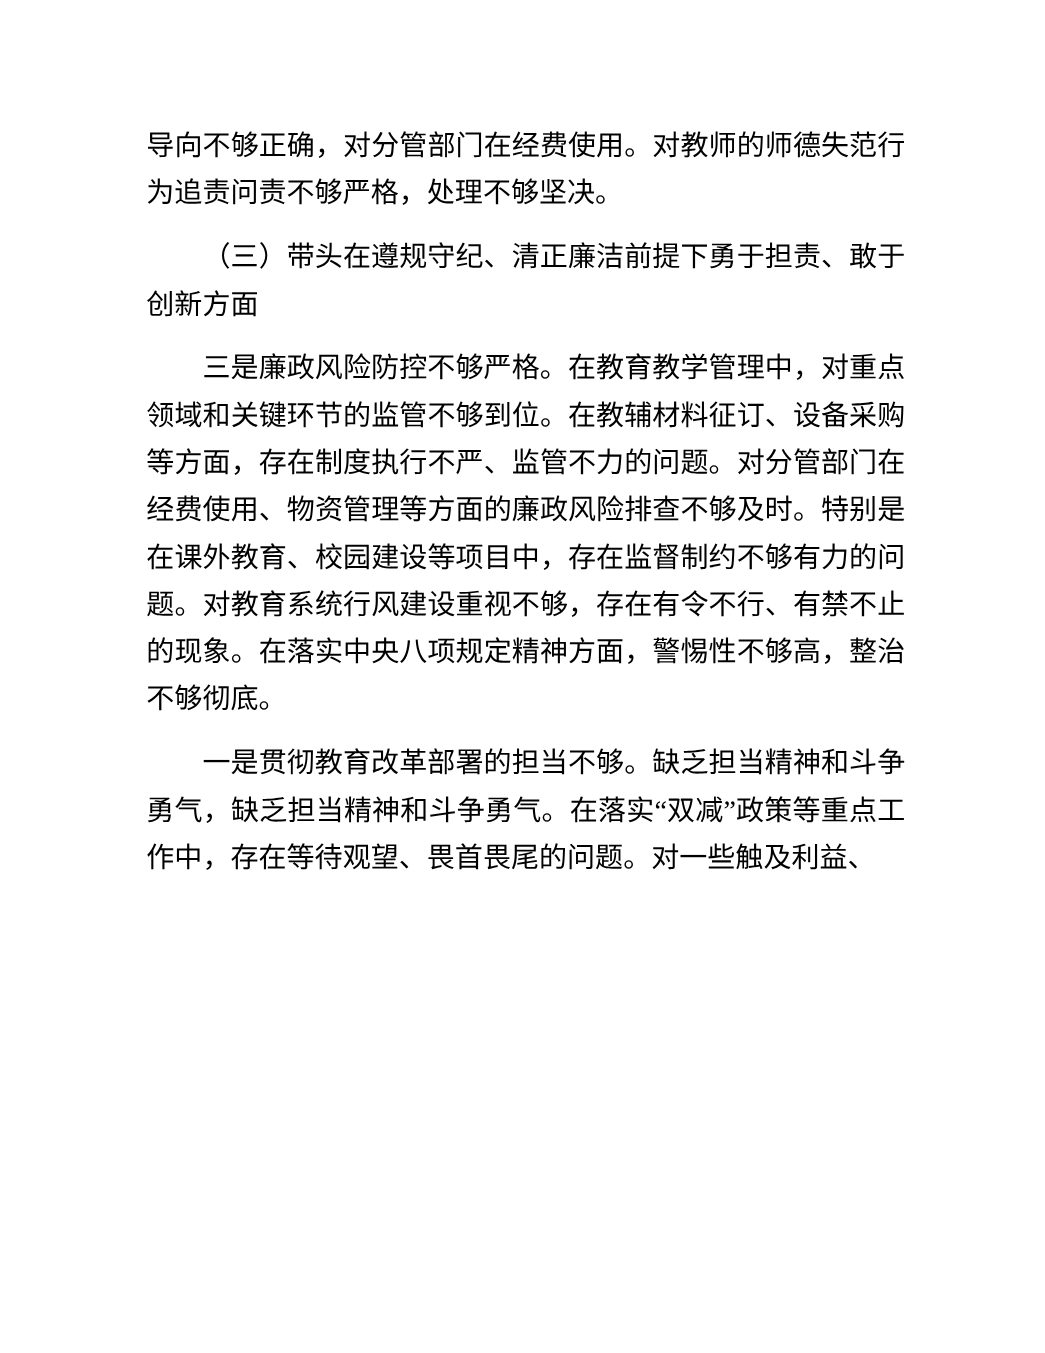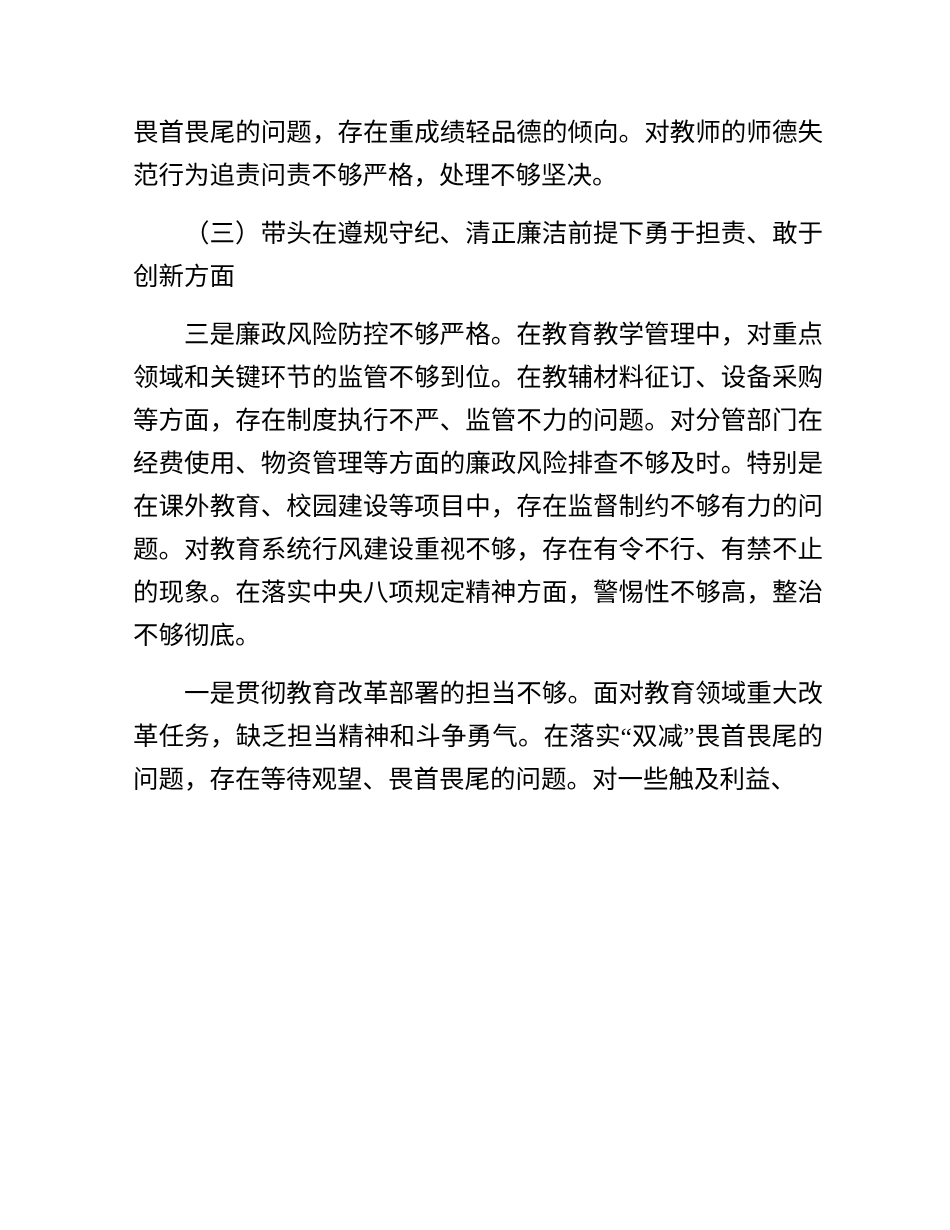--- a/index.html
+++ b/index.html
@@ -37,18 +37,18 @@
   }
   .text-block p:last-child {
     margin-bottom: 0;
   }
 </style>
 </head>
 <body>
 
 <div class="page">
   <div class="text-block">
-    <p class="continuation">畏首畏尾的问题，存在重成绩轻品德的倾向。对教师的师德失范行为追责问责不够严格，处理不够坚决。</p>
+    <p class="continuation">导向不够正确，对分管部门在经费使用。对教师的师德失范行为追责问责不够严格，处理不够坚决。</p>
     <p>（三）带头在遵规守纪、清正廉洁前提下勇于担责、敢于创新方面</p>
     <p>三是廉政风险防控不够严格。在教育教学管理中，对重点领域和关键环节的监管不够到位。在教辅材料征订、设备采购等方面，存在制度执行不严、监管不力的问题。对分管部门在经费使用、物资管理等方面的廉政风险排查不够及时。特别是在课外教育、校园建设等项目中，存在监督制约不够有力的问题。对教育系统行风建设重视不够，存在有令不行、有禁不止的现象。在落实中央八项规定精神方面，警惕性不够高，整治不够彻底。</p>
-    <p>一是贯彻教育改革部署的担当不够。面对教育领域重大改革任务，缺乏担当精神和斗争勇气。在落实“双减”畏首畏尾的问题，存在等待观望、畏首畏尾的问题。对一些触及利益、</p>
+    <p>一是贯彻教育改革部署的担当不够。缺乏担当精神和斗争勇气，缺乏担当精神和斗争勇气。在落实“双减”政策等重点工作中，存在等待观望、畏首畏尾的问题。对一些触及利益、</p>
   </div>
 </div>
 
 </body></html>

